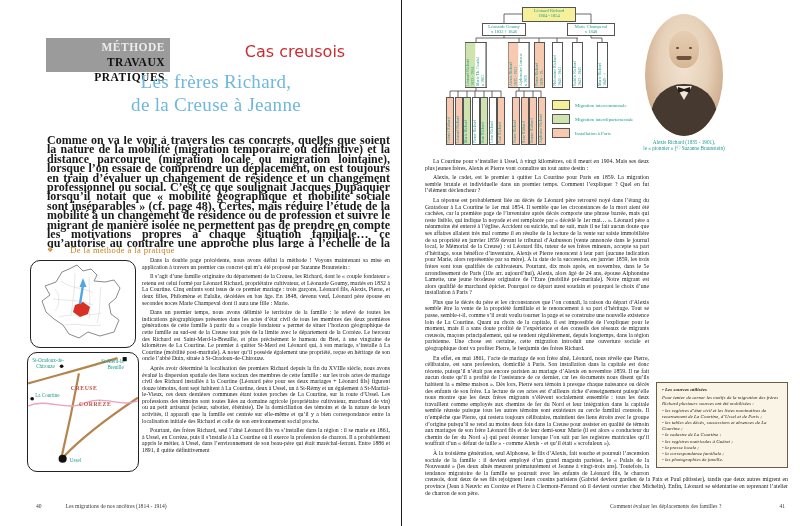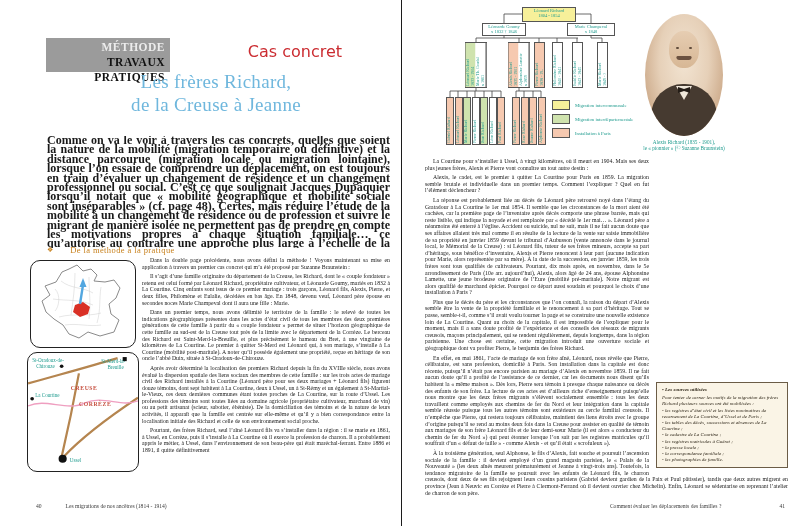--- a/index.html
+++ b/index.html
@@ -89,21 +89,21 @@
 <div class="spread">
 
   <div>
 
     <div class="badge">
       <span class="lt">MÉTHODE</span>
       <span class="dk">TRAVAUX</span><br>
       <span class="dk">PRATIQUES</span>
     </div>
 
-    <div class="kicker">Cas concret</div>
+    <div class="kicker">Cas creusois</div>
     <div class="title t1">Les frères Richard,</div>
     <div class="title t2">de la Creuse à Jeanne</div>
 
     <p class="intro">Comme on va le voir à travers les cas concrets, quelles que soient la nature de la mobilité (migration temporaire ou définitive) et la distance parcourue (migration locale ou migration lointaine), lorsque l’on essaie de comprendre un déplacement, on est toujours en train d’évaluer un changement de résidence et un changement professionnel ou social. C’est ce que soulignait Jacques Dupâquier lorsqu’il notait que « mobilité géographique et mobilité sociale sont inséparables » (cf. page 48). Certes, mais réduire l’étude de la mobilité à un changement de résidence ou de profession et suivre le migrant de manière isolée ne permettent pas de prendre en compte les motivations propres à chaque situation familiale… ce qu’autorise au contraire une approche plus large à l’échelle de la lignée, car elle permet de resituer chaque individu dans son environnement familial et de percevoir ainsi les dynamiques familiales.</p>
 
     <div class="sectionhead">
       <span class="orn">❖</span>
       <span>De la méthode à la pratique</span>
     </div>
 

